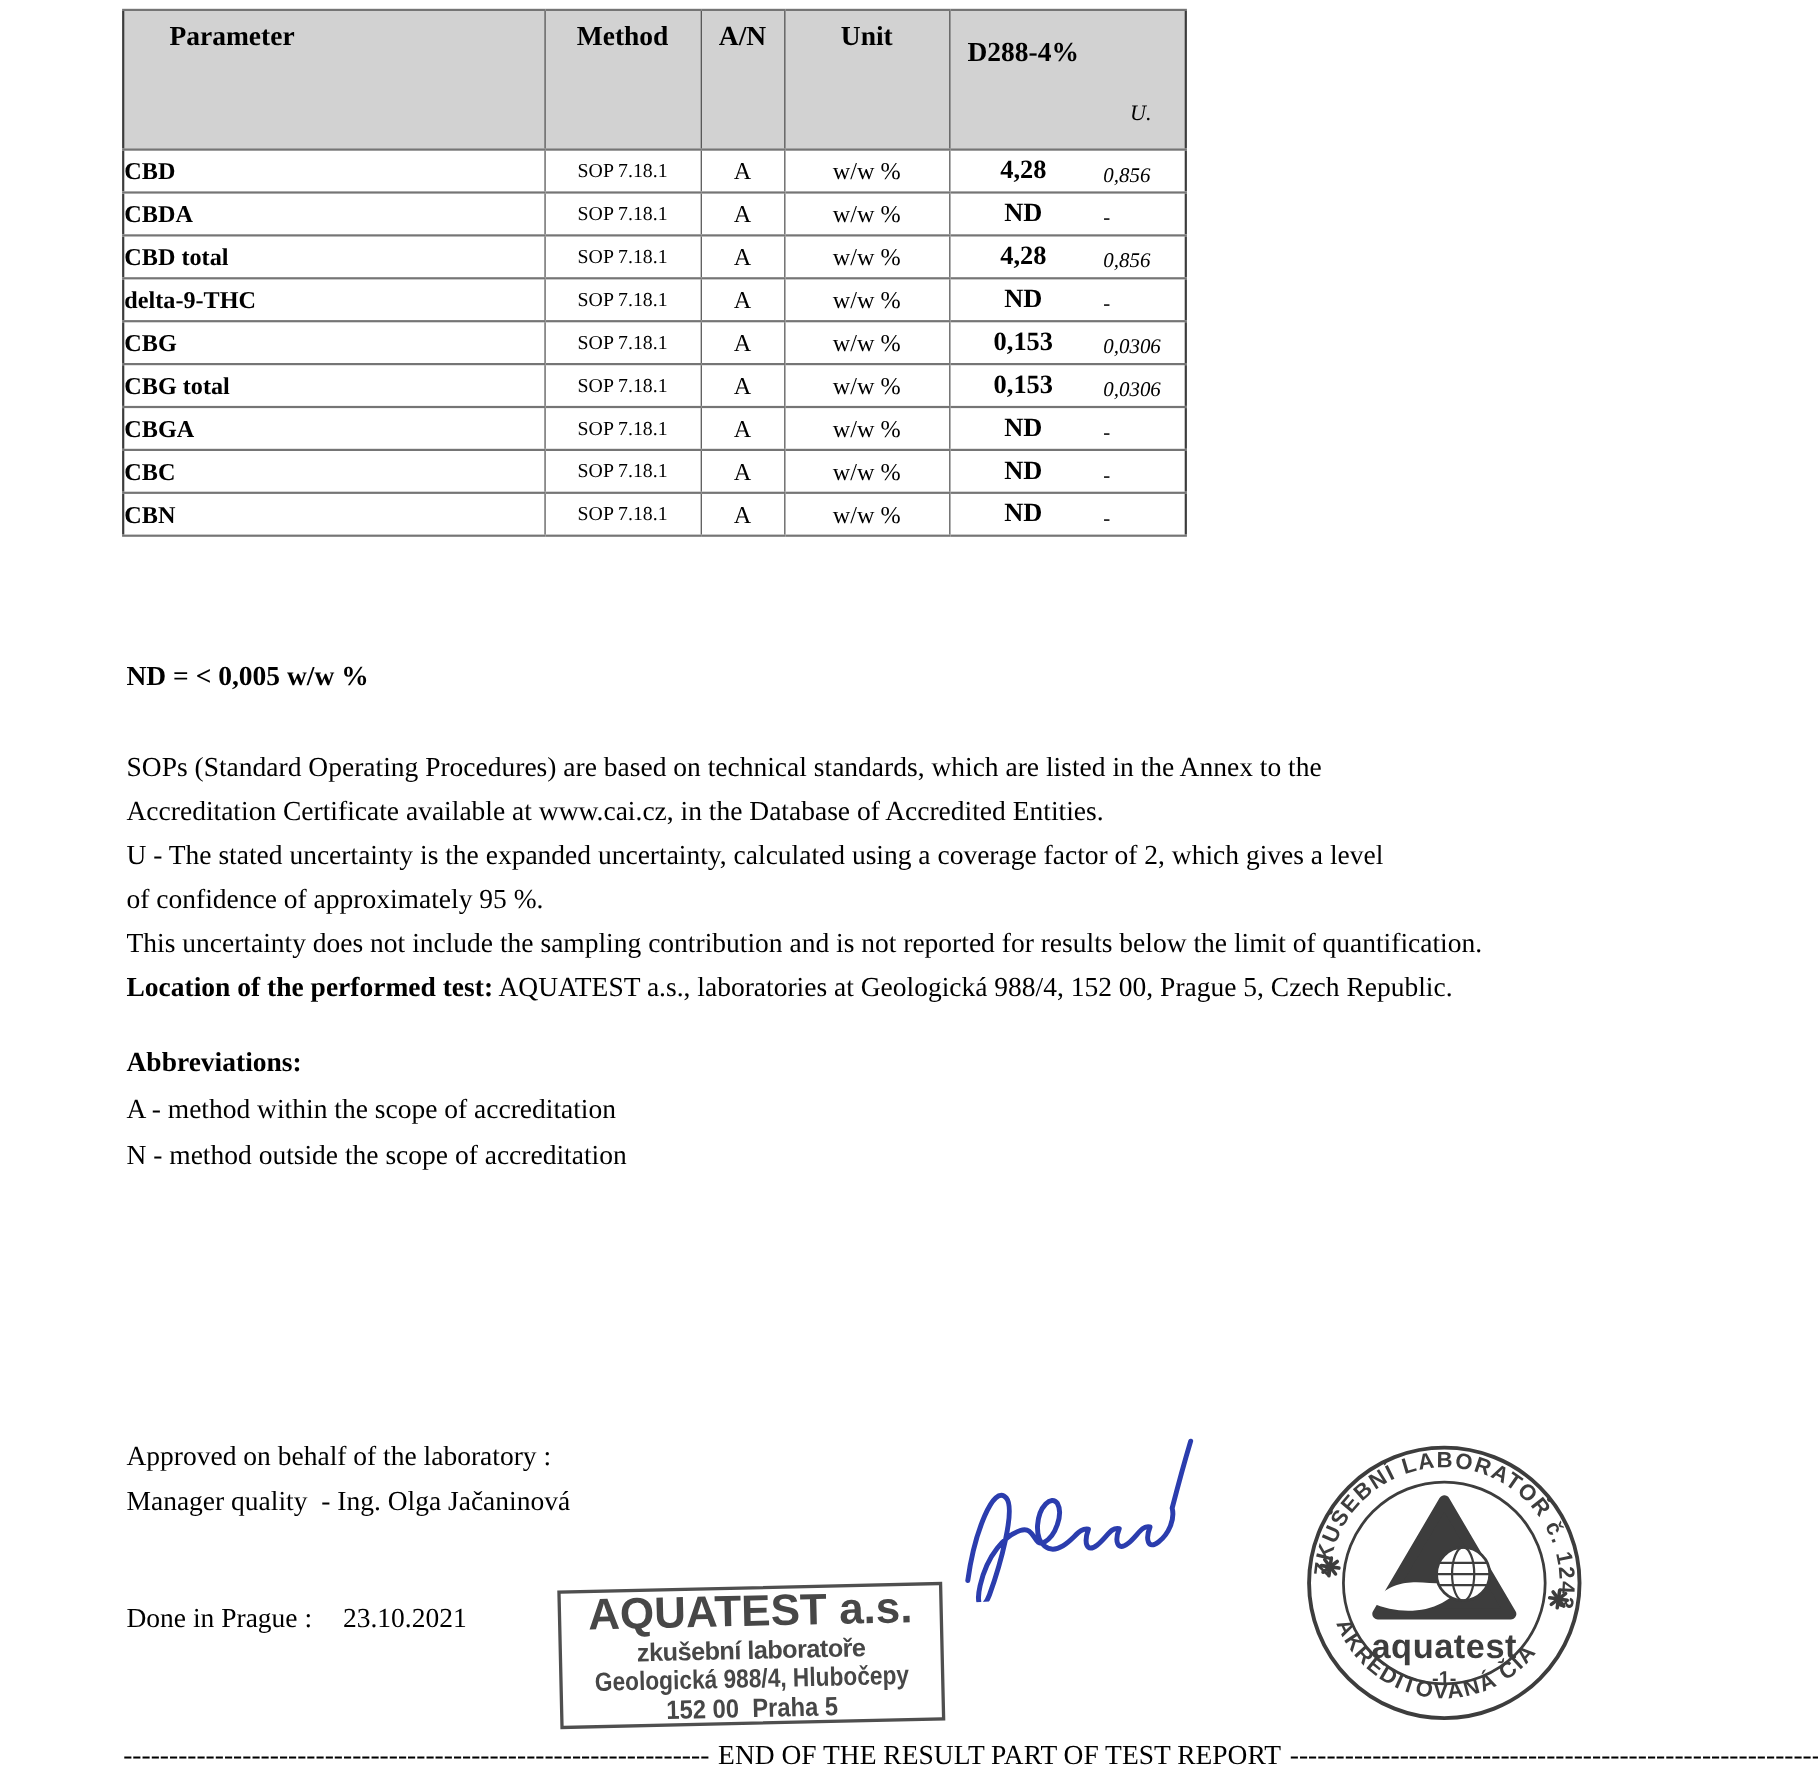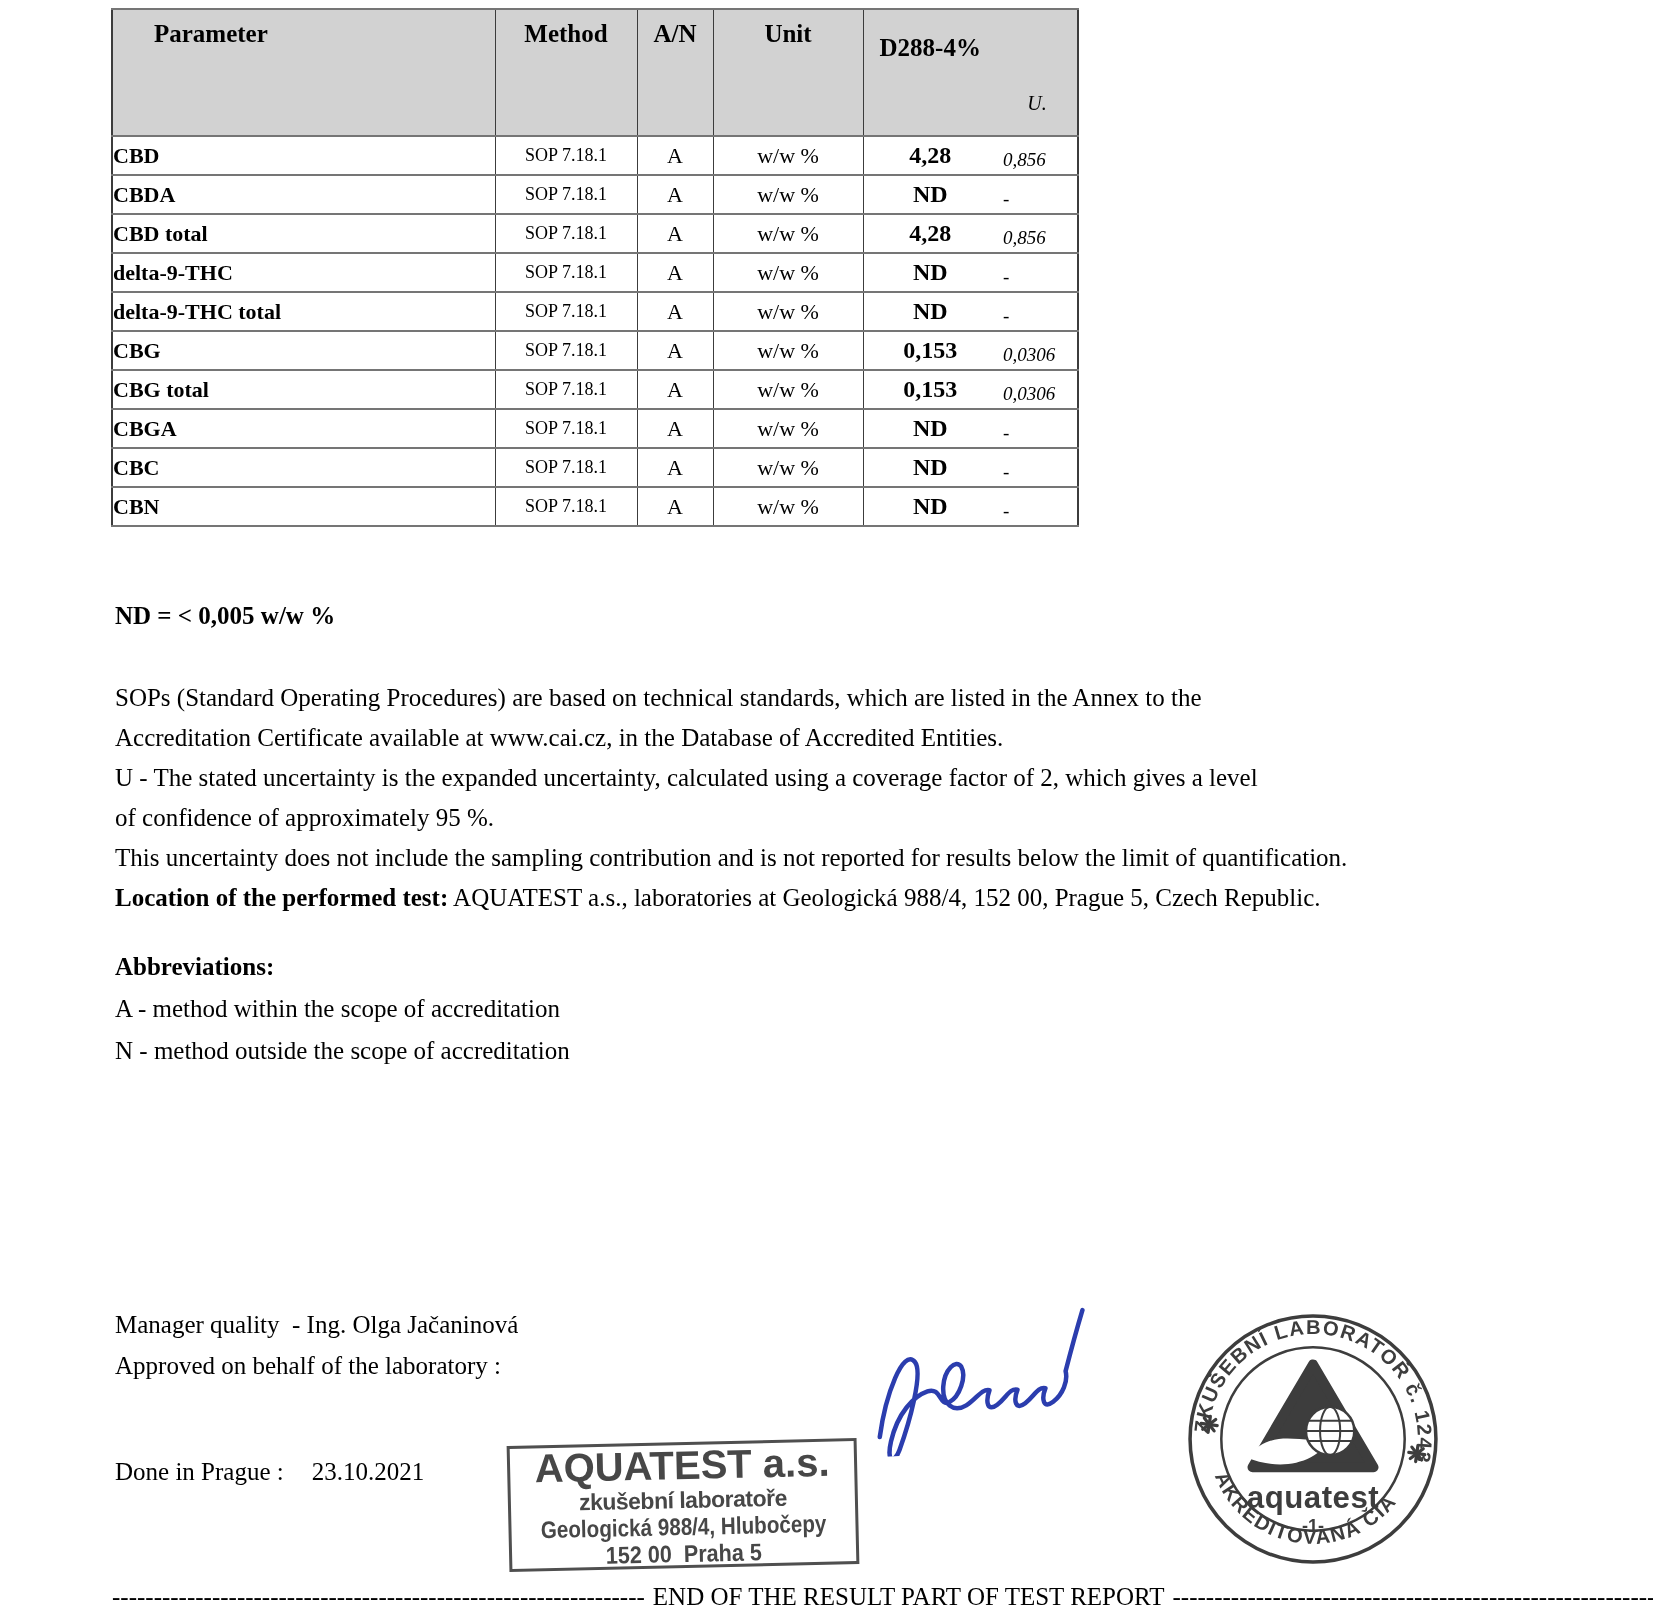--- a/index.html
+++ b/index.html
@@ -144,32 +144,20 @@
           <td class="c-unit">w/w %</td>
           <td>
             <div class="result-flex">
               <span class="r-value">ND</span>
               <span class="r-uncert">-</span>
             </div>
           </td>
         </tr>
 
 
-        <tr>
-          <td class="c-param">delta-9-THC total</td>
-          <td class="c-method">SOP 7.18.1</td>
-          <td class="c-an">A</td>
-          <td class="c-unit">w/w %</td>
-          <td>
-            <div class="result-flex">
-              <span class="r-value">ND</span>
-              <span class="r-uncert">-</span>
-            </div>
-          </td>
-        </tr>
 
         <tr>
           <td class="c-param">CBG</td>
           <td class="c-method">SOP 7.18.1</td>
           <td class="c-an">A</td>
           <td class="c-unit">w/w %</td>
           <td>
             <div class="result-flex">
               <span class="r-value">0,153</span>
               <span class="r-uncert">0,0306</span>
@@ -242,22 +230,22 @@
     <div><span class="bold">Location of the performed test:</span><span> AQUATEST a.s., laboratories at Geologická 988/4, 152 00, Prague 5, Czech Republic.</span></div>
   </div>
 
   <div class="abbr">
     <div class="title">Abbreviations:</div>
     <div>A - method within the scope of accreditation</div>
     <div>N - method outside the scope of accreditation</div>
   </div>
 
   <div class="approval">
+    <div>Approved on behalf of the laboratory :</div>
     <div>Manager quality&nbsp; - Ing. Olga Jačaninová</div>
-    <div>Approved on behalf of the laboratory :</div>
   </div>
 
   <div class="done-line">
     <span>Done in Prague :</span><span class="date">23.10.2021</span>
   </div>
 
   <svg class="signature" viewBox="0 0 240 180">
     <path d="M24,160 C32,118 52,72 63,87 C71,98 54,148 43,174 C37,188 29,186 35,165
              C43,137 60,121 74,117 C88,113 85,133 95,129 C106,124 114,104 109,94
              C104,86 92,96 90,113 C88,131 99,140 112,133 C123,127 128,117 136,119

